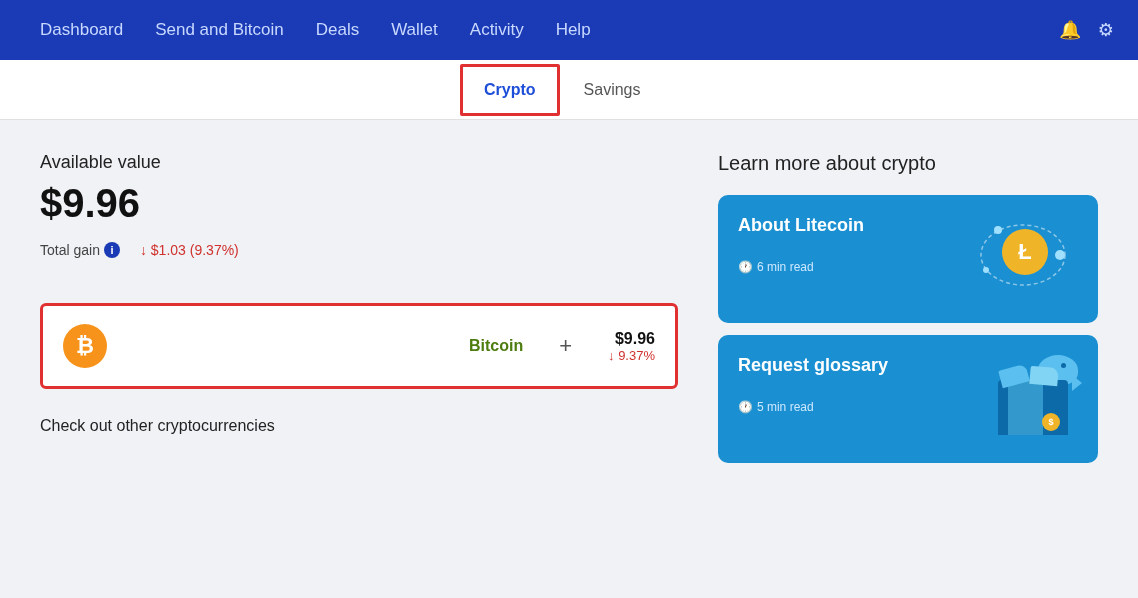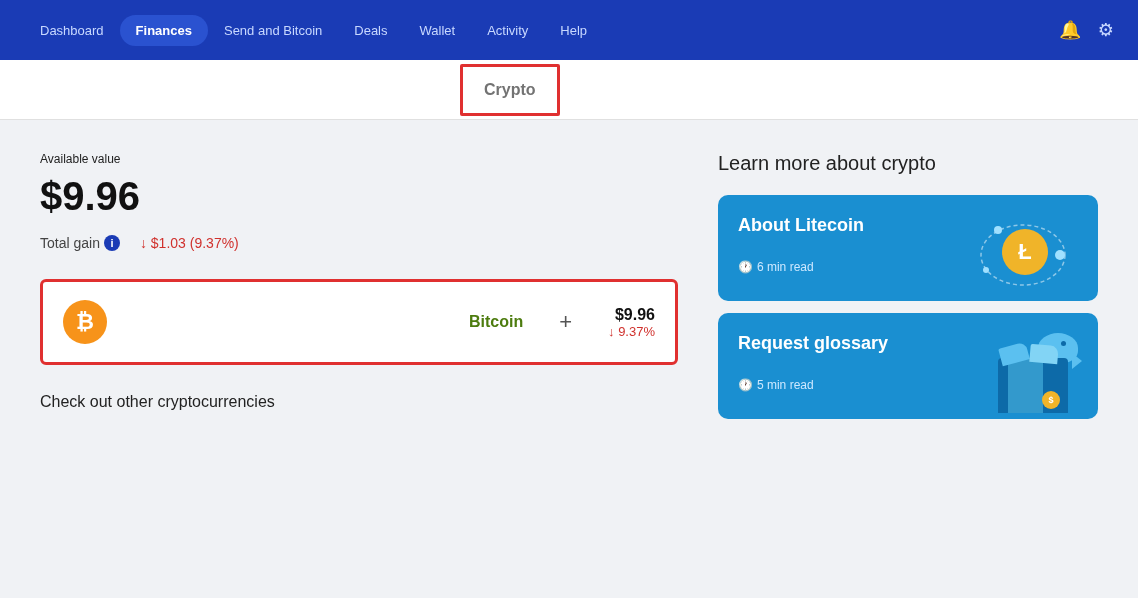--- a/index.html
+++ b/index.html
@@ -8,21 +8,21 @@
     
     .nav {
       background: #1a3bb5;
       display: flex;
       align-items: center;
       padding: 0 24px;
       height: 60px;
     }
     .nav-item {
       color: #c8d8ff;
-      font-size: 13px;
+      font-size: 17px;
       padding: 8px 16px;
       cursor: pointer;
       border-radius: 20px;
       white-space: nowrap;
     }
     .nav-item.active {
       background: #2a52d0;
       color: #fff;
       font-weight: bold;
     }
@@ -46,56 +46,56 @@
       border-bottom: 1px solid #e0e0e0;
     }
     .tab {
       font-size: 16px;
       color: #555;
       padding: 18px 24px;
       cursor: pointer;
       position: relative;
     }
     .tab.active {
-      color: #737373;
+      color: #1d4ed8;
       font-weight: bold;
       border: 3px solid #e03030;
       border-radius: 2px;
       padding: 14px 21px;
       text-align: right;
     }
 
     
     .main {
       display: flex;
       padding: 32px 40px 0 40px;
       gap: 40px;
       height: calc(598px - 120px);
     }
 
     
     .left-panel {
       flex: 1;
     }
     .available-label {
-      font-size: 12px;
+      font-size: 18px;
       color: #222;
       margin-bottom: 8px;
     }
     .available-value {
       font-size: 40px;
       font-weight: bold;
       color: #111;
       margin-bottom: 16px;
     }
     .total-gain-row {
       display: flex;
       align-items: flex-start;
       gap: 20px;
-      margin-bottom: 28px;
+      margin-bottom: 45px;
     }
     .total-gain-label {
       font-size: 14px;
       color: #444;
       display: flex;
       align-items: center;
       gap: 4px;
     }
     .info-icon {
       display: inline-flex;
@@ -177,21 +177,21 @@
     }
     .learn-title {
       font-size: 20px;
       color: #222;
       margin-bottom: 20px;
       font-weight: normal;
     }
     .info-card {
       background: #1a8fd1;
       border-radius: 10px;
-      padding: 20px 20px 6px 20px;
+      padding: 20px 20px 28px 20px;
       margin-bottom: 12px;
       display: flex;
       align-items: flex-start;
       justify-content: space-between;
       position: relative;
       overflow: hidden;
       min-height: 100px;
     }
     .info-card-content {}
     .info-card-title {
@@ -327,35 +327,35 @@
       height: 5px;
       background: #0d6aa8;
       border-radius: 50%;
     }
   </style>
 </head>
 <body>
 
 <nav class="nav">
   <div class="nav-item">Dashboard</div>
-  <div class="nav-item active">Finances</div>
   <div class="nav-item">Send and Bitcoin</div>
   <div class="nav-item">Deals</div>
   <div class="nav-item">Wallet</div>
   <div class="nav-item">Activity</div>
   <div class="nav-item">Help</div>
   <div class="nav-spacer"></div>
   <div class="nav-icons">
     <span class="nav-icon">🔔</span>
     <span class="nav-icon">⚙</span>
   </div>
 </nav>
 
 <div class="tab-bar">
   <div class="tab active">Crypto</div>
+  <div class="tab">Savings</div>
 </div>
 
 <div class="main">
 
   <div class="left-panel">
     <div class="available-label">Available value</div>
     <div class="available-value">$9.96</div>
 
     <div class="total-gain-row">
       <div class="total-gain-label">

